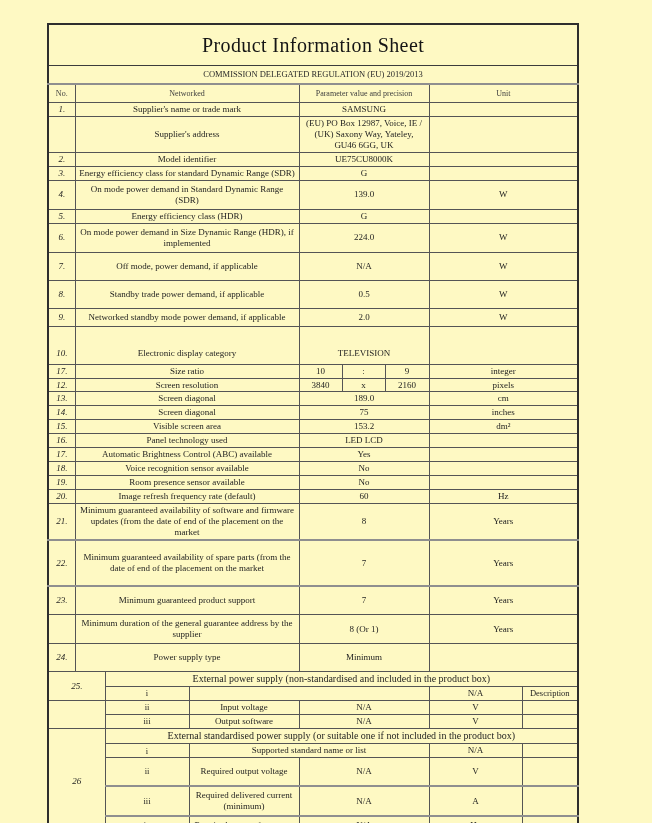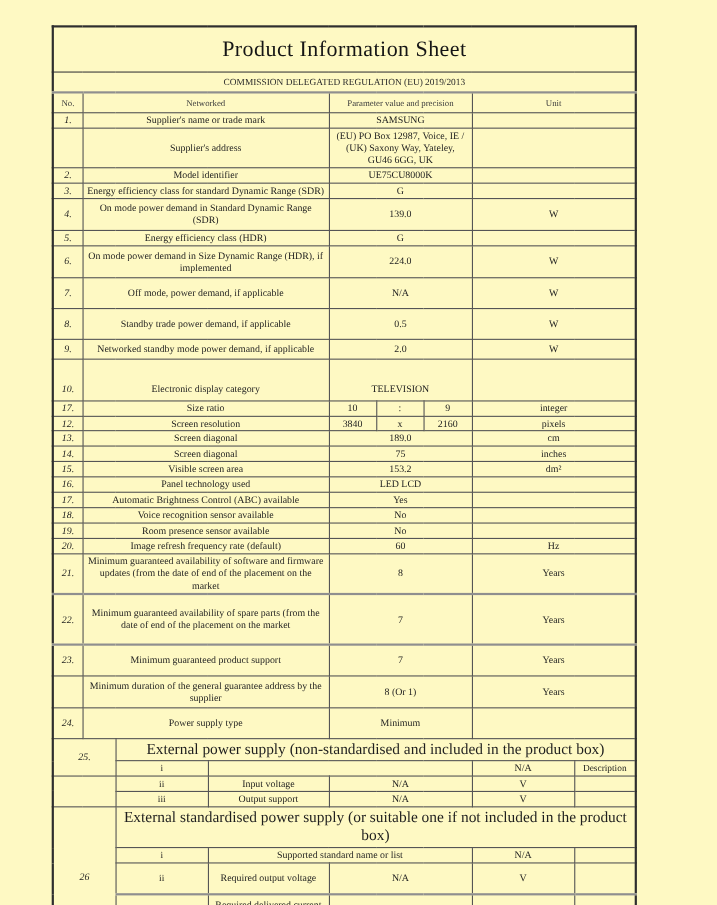--- a/index.html
+++ b/index.html
@@ -19,21 +19,21 @@
     padding:2px; border-bottom:1px solid #3c3c3c;
   }
   tr.reg-row td { font-size:8.5px; height:15px; color:#2a2a2a;margin-left:32px; }
   tr.head-row td {
     font-size:8px; color:#3d3d3d; height:15px;
     border-top:2px solid #8f8f8f;
   }
   td.num { font-style:italic; }
   td.letter { font-size:8.5px; }
   td.desc { font-size:8.5px; }
-  td.span-head { font-size:14px; }
+  td.span-head { font-size:10px; }
   tr.r-sm td { padding-top:3px; padding-bottom:3px; }
   tr.r-md td { padding-top:21px; padding-bottom:5px; }
   tr.r-lg td { padding-top:8px; padding-bottom:8px; }
   tr.r-xl td { padding-top:11px; padding-bottom:11px; }
   tr.sep td { border-top-width:2px; border-top-color:#8f8f8f; }
 </style>
 </head>
 <body>
 
 <div class="page">
@@ -235,21 +235,21 @@
         <tr>
           <td colspan="2" rowspan="2"></td>
           <td class="letter">ii</td>
           <td>Input voltage</td>
           <td colspan="3">N/A</td>
           <td>V</td>
           <td class="desc"></td>
         </tr>
         <tr>
           <td class="letter">iii</td>
-          <td>Output support</td>
+          <td>Output software</td>
           <td colspan="3">N/A</td>
           <td>V</td>
           <td class="desc"></td>
         </tr>
         <tr>
           <td colspan="2" rowspan="5" class="num">26</td>
           <td colspan="7" class="span-head">External standardised power supply (or suitable one if not included in the product box)</td>
         </tr>
         <tr>
           <td class="letter">i</td>

